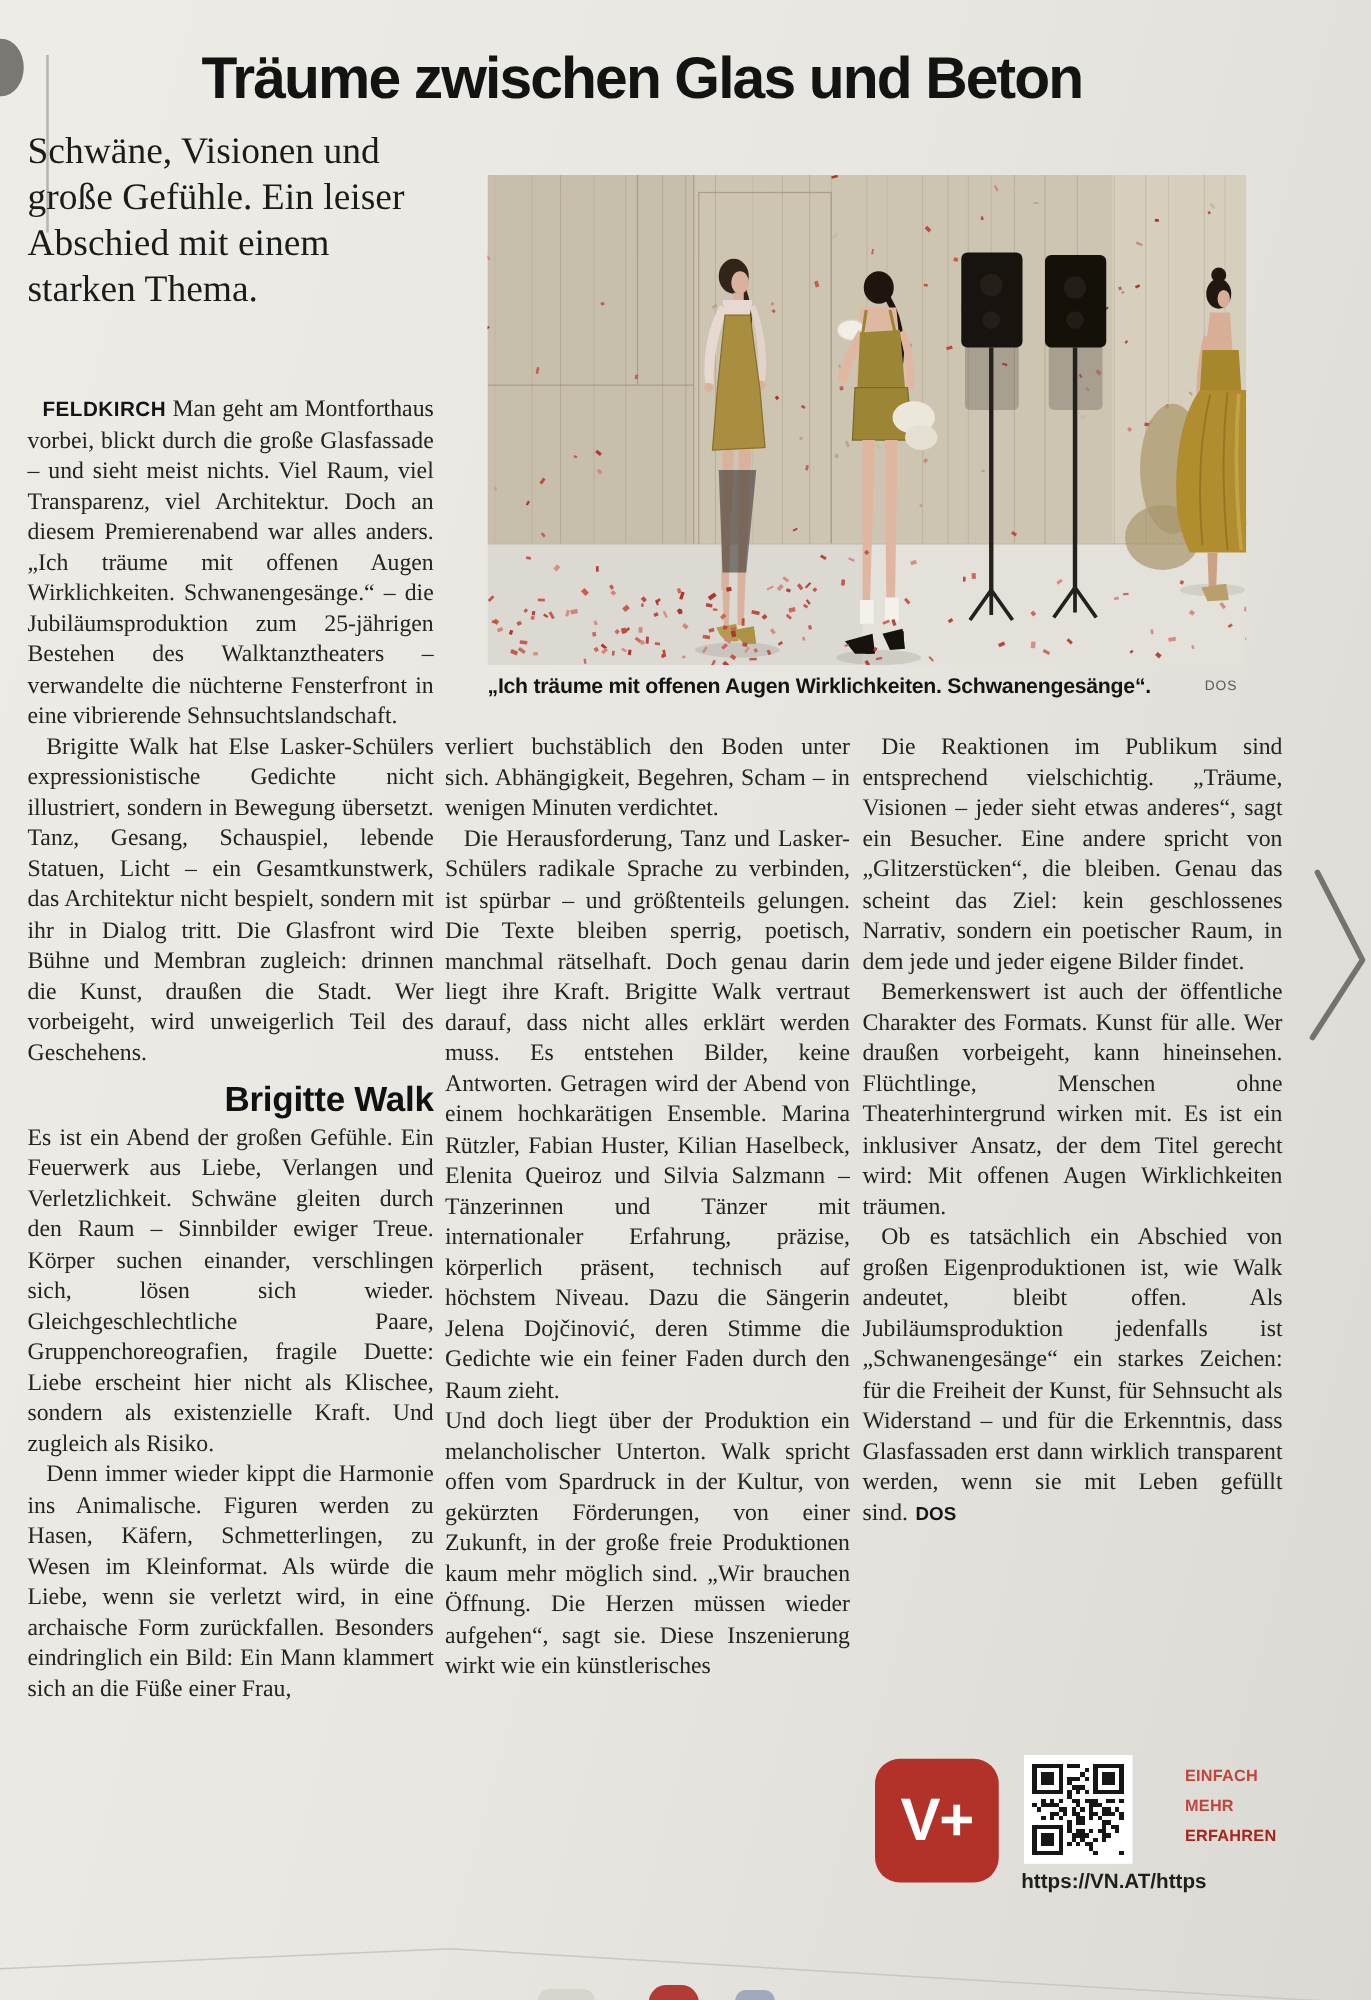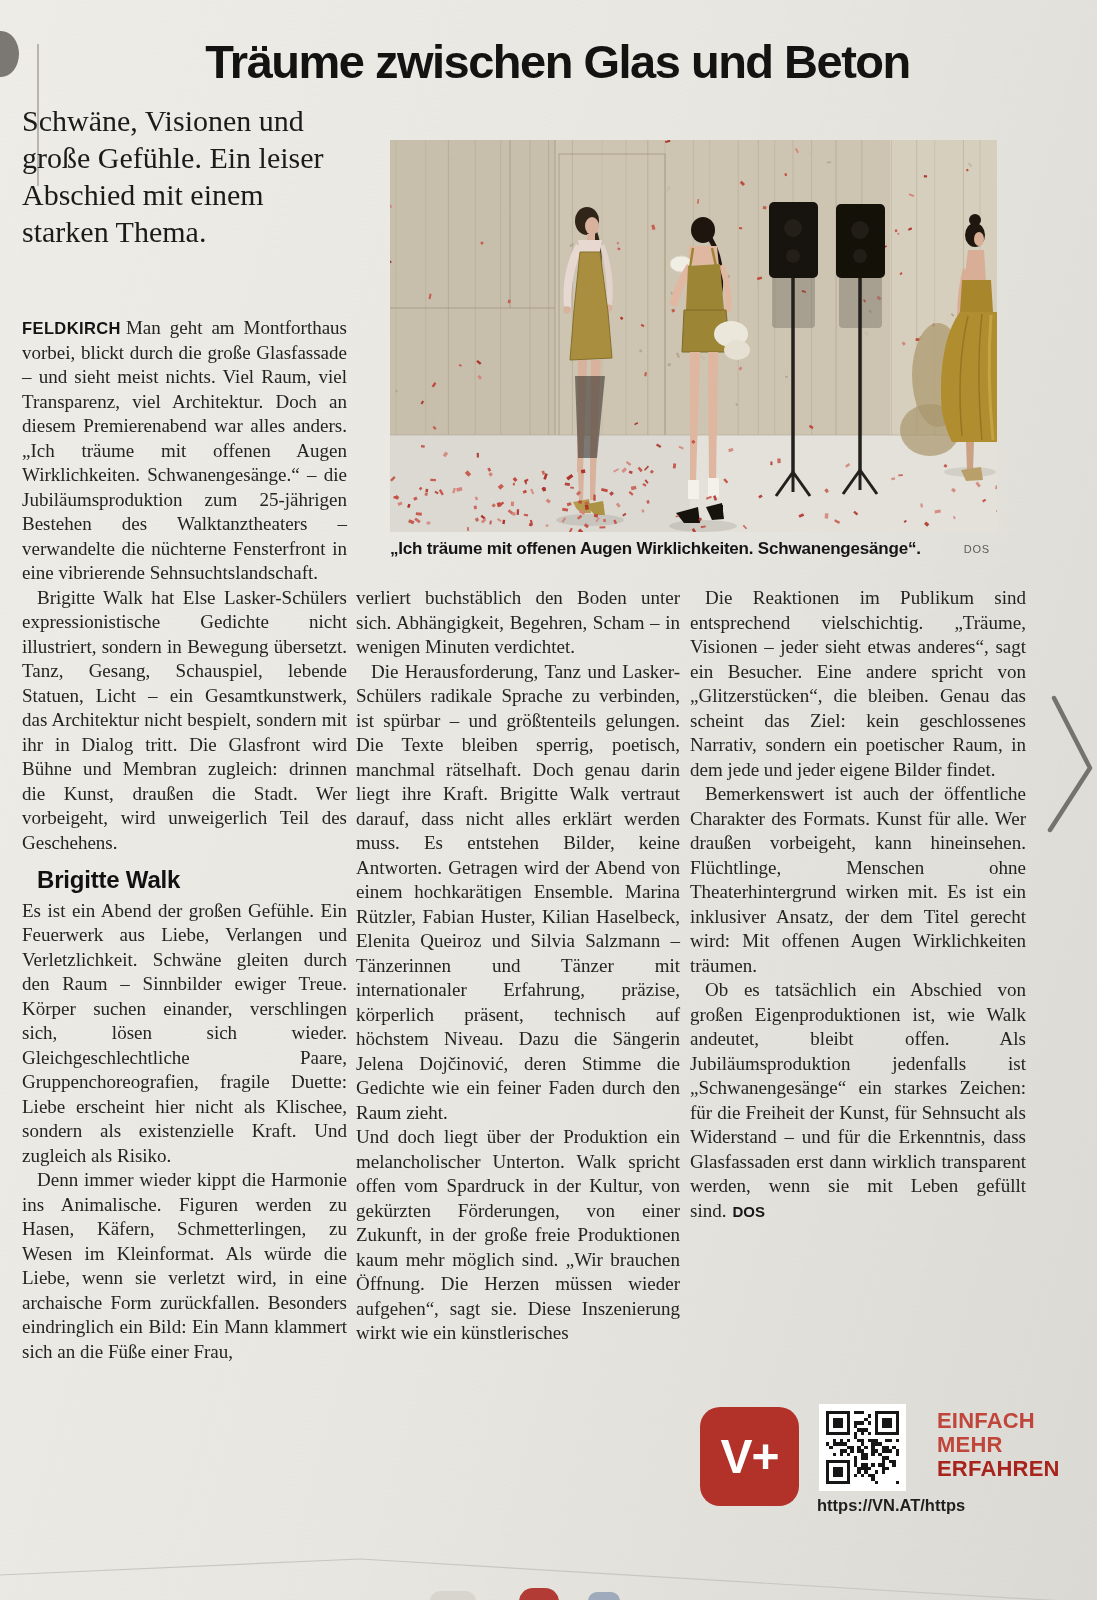--- a/index.html
+++ b/index.html
@@ -11,50 +11,50 @@
   
   .edge-circle{position:absolute;left:-17px;top:31px;width:36px;height:46px;border-radius:50%;
     background:#66645f;opacity:.85;}
   .edge-vline{position:absolute;left:37px;top:44px;width:2px;height:142px;background:#a5a39e;opacity:.75;}
   .crease{position:absolute;left:0;top:1545px;width:1097px;height:60px;pointer-events:none;}
   .dot-red{position:absolute;left:519px;top:1588px;width:40px;height:14px;border-radius:20px 20px 0 0;background:#b23b36;}
   .dot-blue{position:absolute;left:588px;top:1592px;width:32px;height:9px;border-radius:16px 16px 0 0;background:#93a0b6;opacity:.85;}
   .dot-faint{position:absolute;left:430px;top:1591px;width:46px;height:10px;border-radius:23px 23px 0 0;background:#d8d5cf;}
   
   .headline{position:absolute;left:0;top:34px;width:1027px;margin:0;text-align:center;
-    font-weight:800;font-size:47px;letter-spacing:-1.5px;color:#131312;padding-left:44px;}
+    font-weight:800;font-size:47px;letter-spacing:-1.5px;color:#131312;}
   .standfirst{position:absolute;left:22px;top:102px;width:302px;
     font-family:"Liberation Serif",serif;font-size:30px;line-height:37px;color:#1b1b1a;}
   
   .col{position:absolute;font-family:"Liberation Serif",serif;font-size:19px;line-height:24.5px;
     color:#242422;text-align:justify;}
   .col p{margin:0;}
   .col p.indent{text-indent:15px;}
   .col1{left:22px;top:316px;width:325px;}
   .col2{left:356px;top:586px;width:324px;}
   .col3{left:690px;top:586px;width:336px;}
   .leadin{font-family:"Liberation Sans",sans-serif;font-weight:700;font-size:16.5px;
-    letter-spacing:.4px;color:#141414;margin-right:5px;}
-  .subhead{font-family:"Liberation Sans",sans-serif;font-weight:700;font-size:24px;
-    margin:13px 0 6px 15px;color:#111;text-align:left;letter-spacing:-.2px;}
+    letter-spacing:.4px;color:#141414;margin-right:5px;margin-left:12px;}
+  .subhead{font-family:"Liberation Sans",sans-serif;font-weight:700;font-size:28px;
+    margin:13px 0 6px 15px;color:#111;text-align:right;letter-spacing:-.2px;}
   .dos{font-family:"Liberation Sans",sans-serif;font-weight:700;font-size:15px;margin-left:6px;color:#161616;}
   
   .photo{position:absolute;left:390px;top:140px;width:607px;height:392px;}
   .photo svg{display:block;width:607px;height:392px;}
   .caption-row{position:absolute;left:390px;top:539px;width:600px;display:flex;
     justify-content:space-between;align-items:flex-start;gap:24px;}
   .caption{font-weight:700;font-size:17px;color:#141414;letter-spacing:-.2px;}
   .credit{font-size:11px;color:#5d5b58;letter-spacing:.8px;margin-top:4px;}
   
   .promo{position:absolute;left:700px;top:1404px;width:340px;height:115px;}
   .vplus{position:absolute;left:0;top:3px;width:99px;height:99px;border-radius:20px;
     background:var(--accent,#b23129);color:#fff;display:flex;align-items:center;justify-content:center;
     font-weight:800;font-size:48px;letter-spacing:-1px;}
   .qr{position:absolute;left:119px;top:0;width:87px;height:87px;}
-  .promo-text{position:absolute;left:237px;top:5px;font-weight:700;font-size:22px;line-height:24px;letter-spacing:.2px;}
+  .promo-text{position:absolute;left:248px;top:5px;font-weight:700;font-size:13px;line-height:24px;letter-spacing:.2px;}
   .promo-line1,.promo-line2{color:var(--text-red,#c0463c);}
   .promo-line3{color:var(--dark-red,#a8231b);font-weight:800;}
   .promo-url{position:absolute;left:117px;top:92px;width:230px;font-weight:700;font-size:16.5px;color:#1f1f1e;}
   
   .chevron{position:absolute;left:1040px;top:688px;width:60px;height:152px;cursor:pointer;}
 </style>
 </head>
 <body>
 
 <div class="page">

